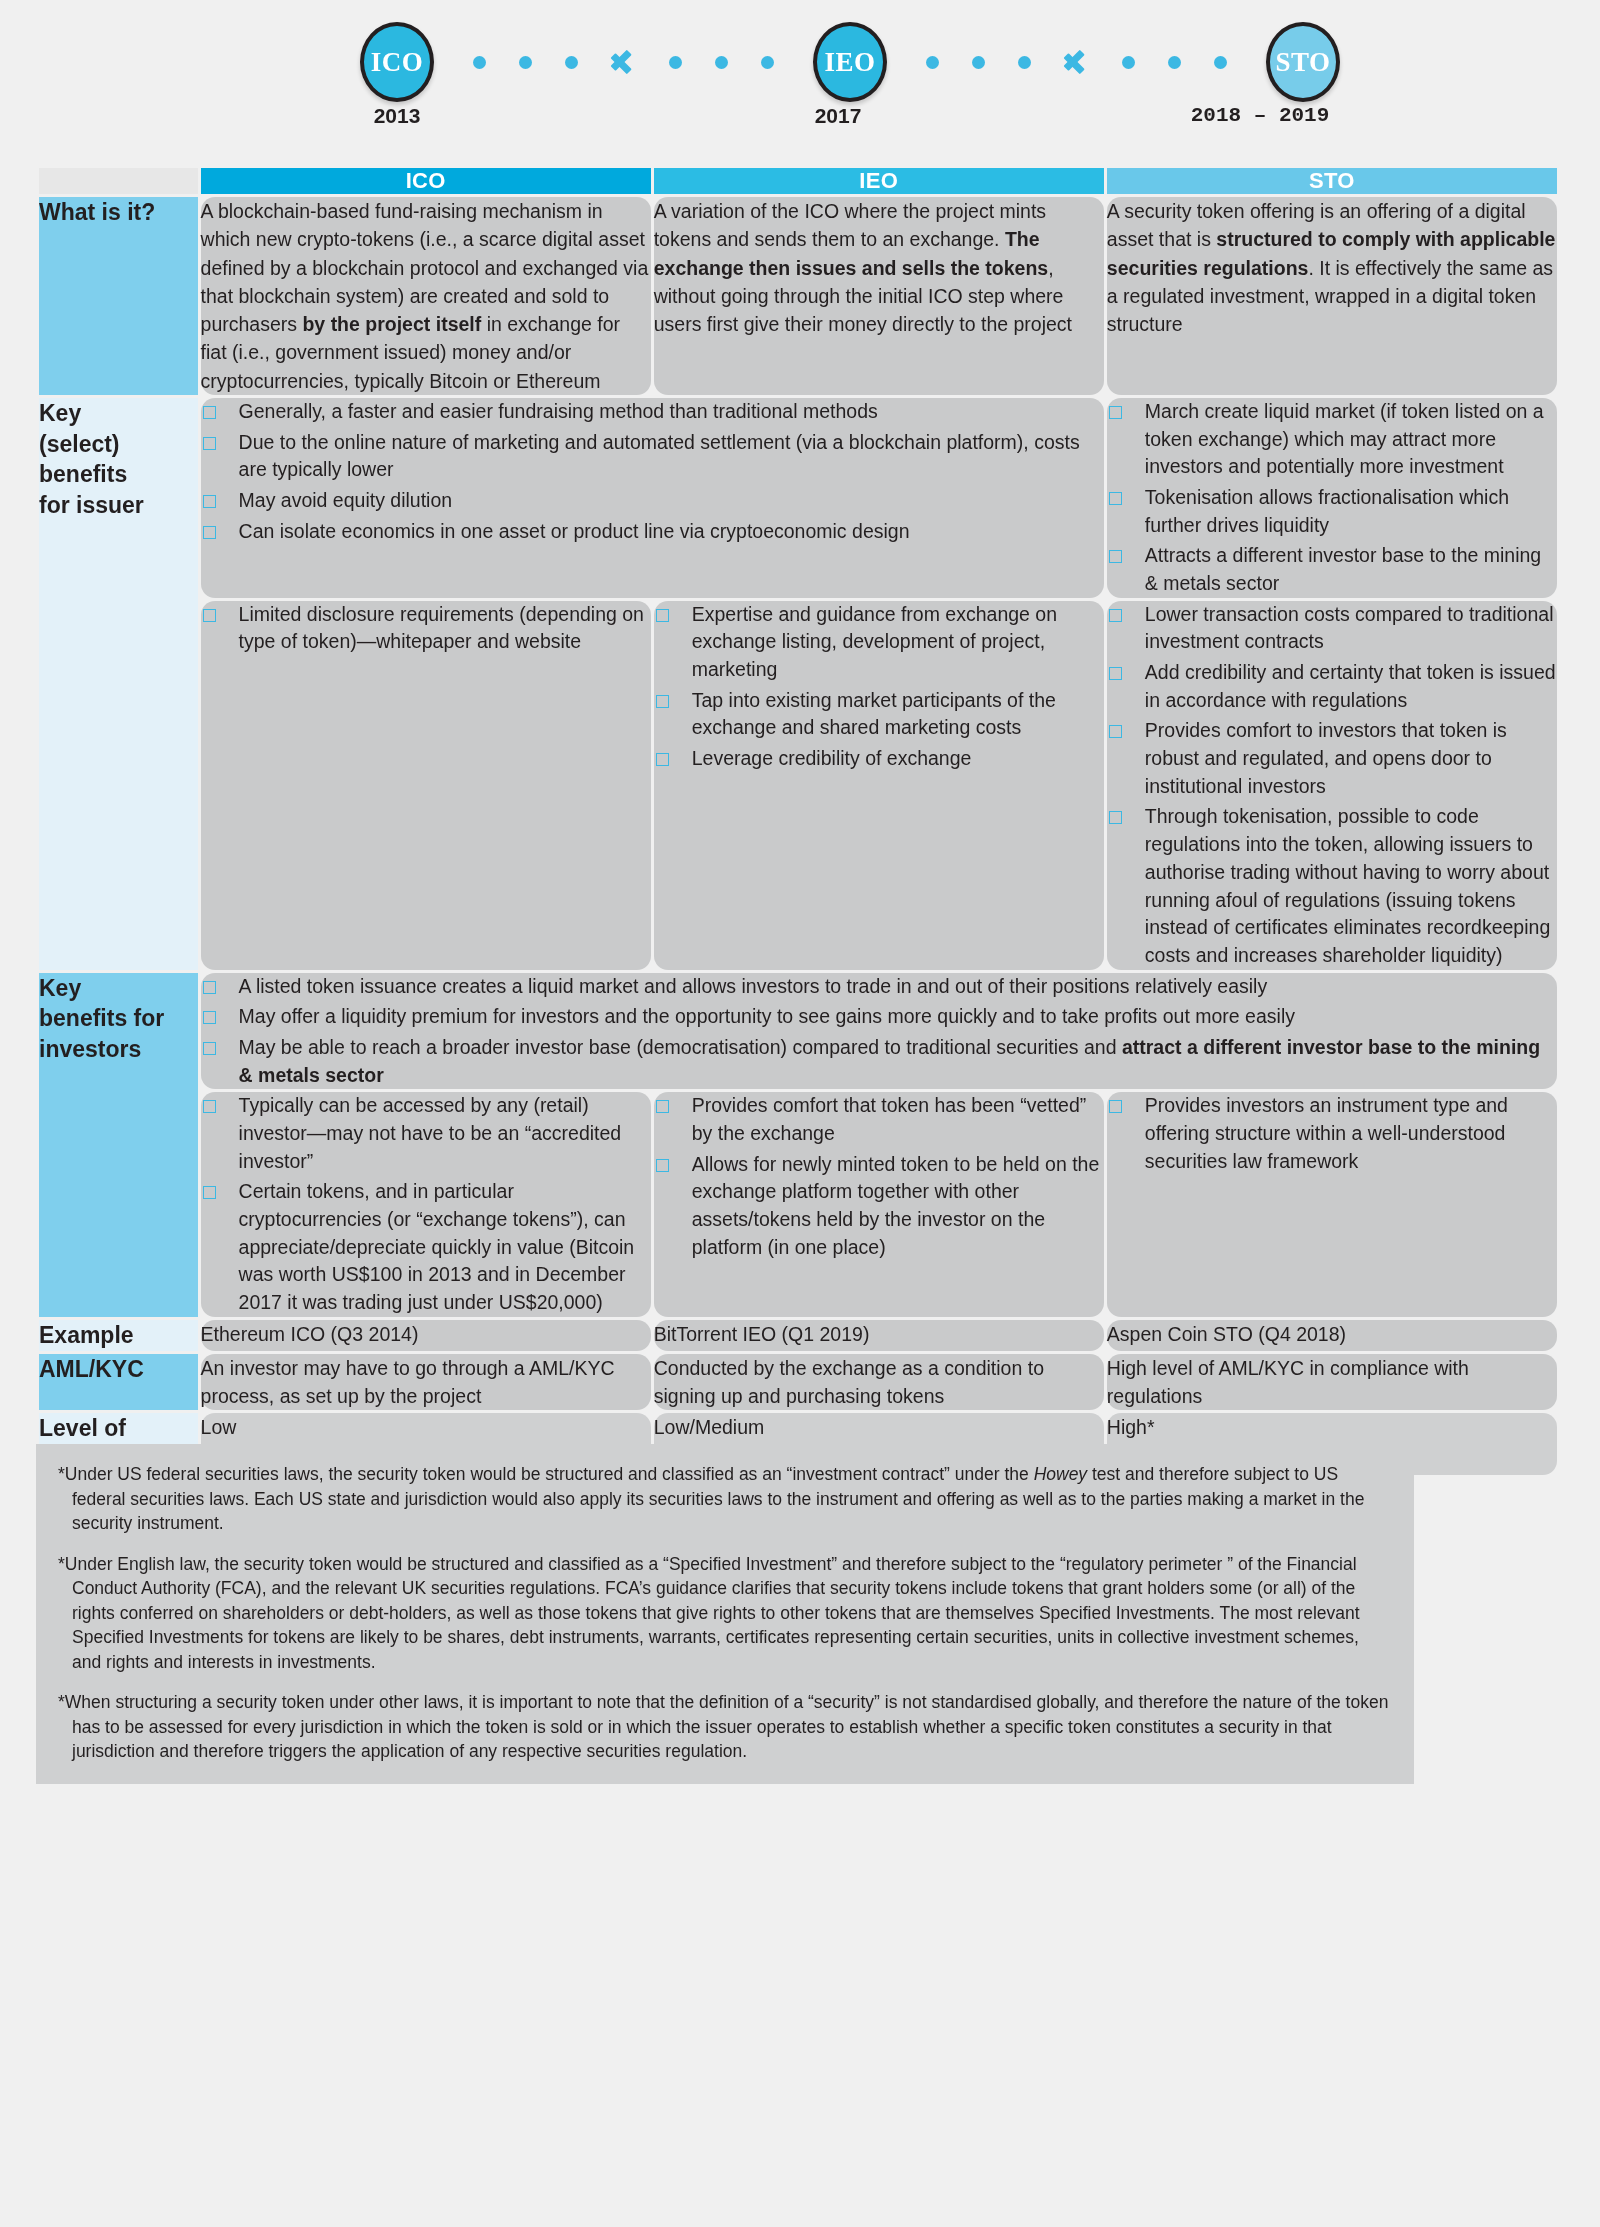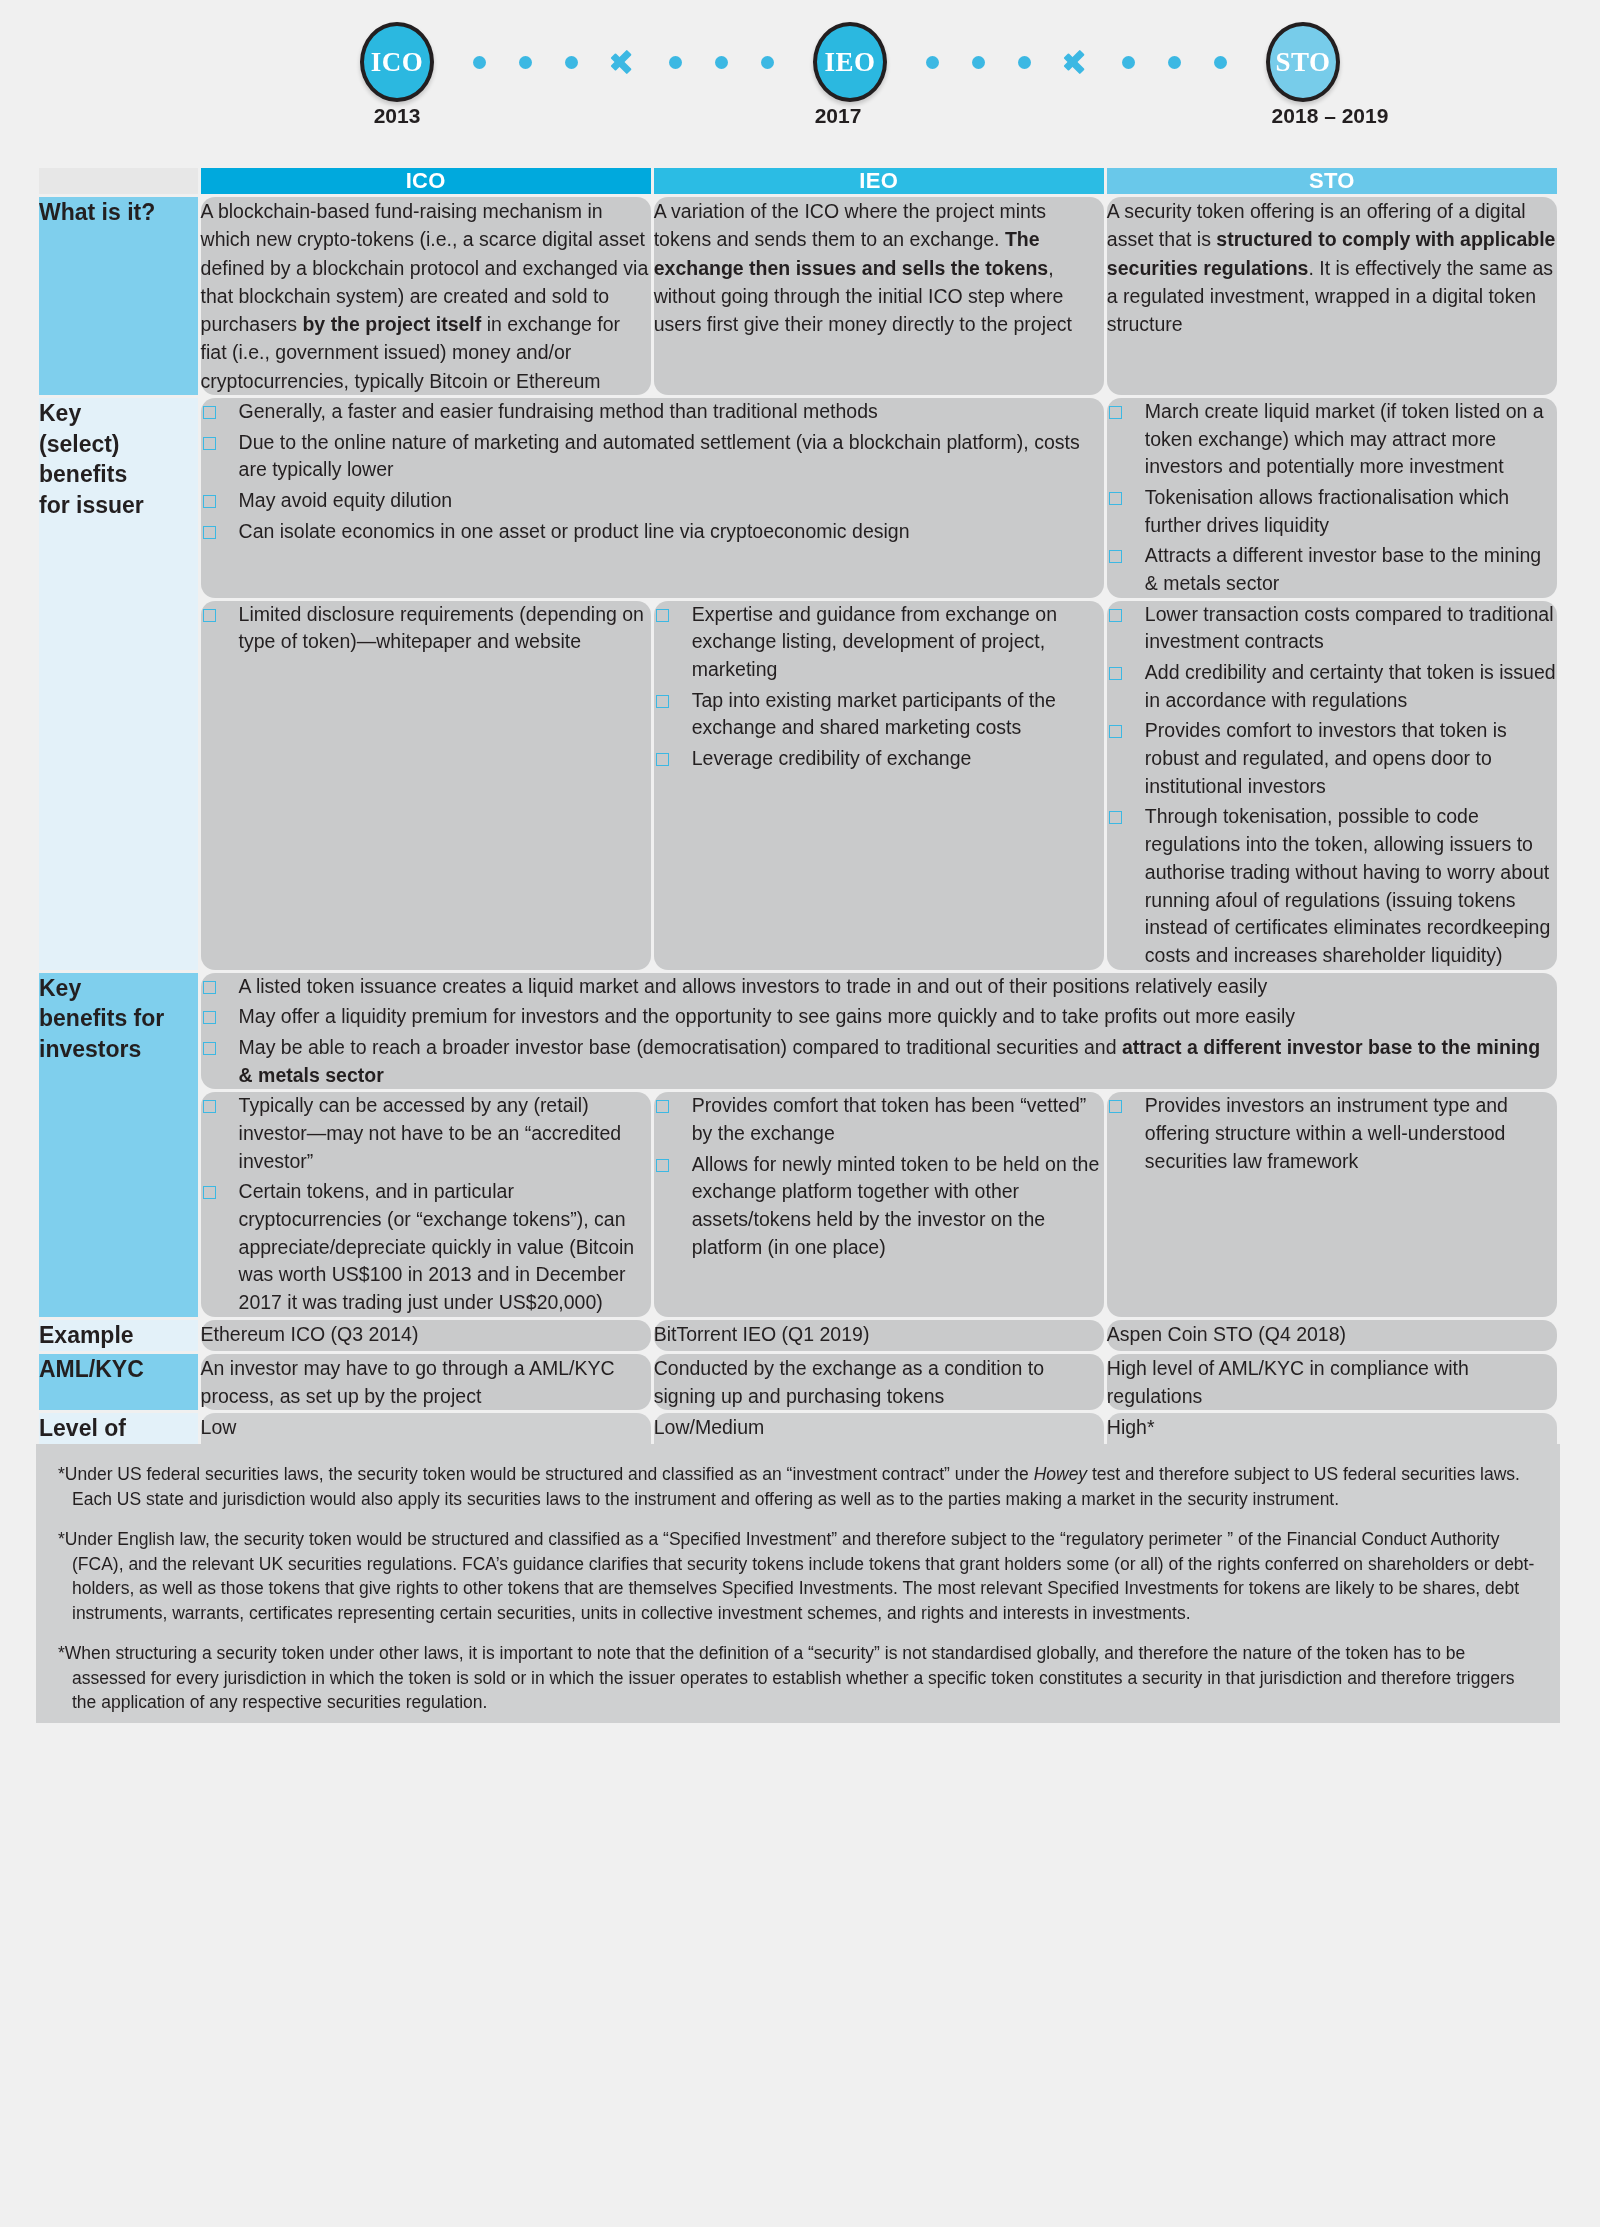--- a/index.html
+++ b/index.html
@@ -83,21 +83,21 @@
     position: absolute;
     font-size: 21px;
     font-weight: bold;
     color: #231f20;
     text-align: center;
     white-space: nowrap;
     transform: translateX(-50%);
   }
   .tl-label.l1 { left: 397px; }
   .tl-label.l2 { left: 838px; }
-  .tl-label.l3 { left: 1330px; }
+  .tl-label.l3 { left: 1260px; font-family: Liberation Mono, monospace; }
 
   
   .tbl {
     position: absolute;
     left: 36px;
     top: 165px;
     width: 1524px;
     border-collapse: separate;
     border-spacing: 3px 3px;
     table-layout: fixed;
@@ -156,23 +156,23 @@
     left: 2px; top: 8px;
     width: 11px; height: 11px;
     border: 1.6px solid #3cb8e3;
     background: transparent;
   }
 
   
   .notes {
     position: absolute;
     left: 36px;
-    width: 1524px;
+    width: 1378px;
     background: #cfd0d1;
-    padding: 18px 22px 8px 22px;
+    padding: 18px 22px 20px 22px;
   }
   .note {
     font-size: 17.5px;
     line-height: 1.40;
     margin: 0 0 16px 0;
     padding-left: 14px;
     text-indent: -14px;
     color: #231f20;
   }
   .note:last-child { margin-bottom: 0; }

